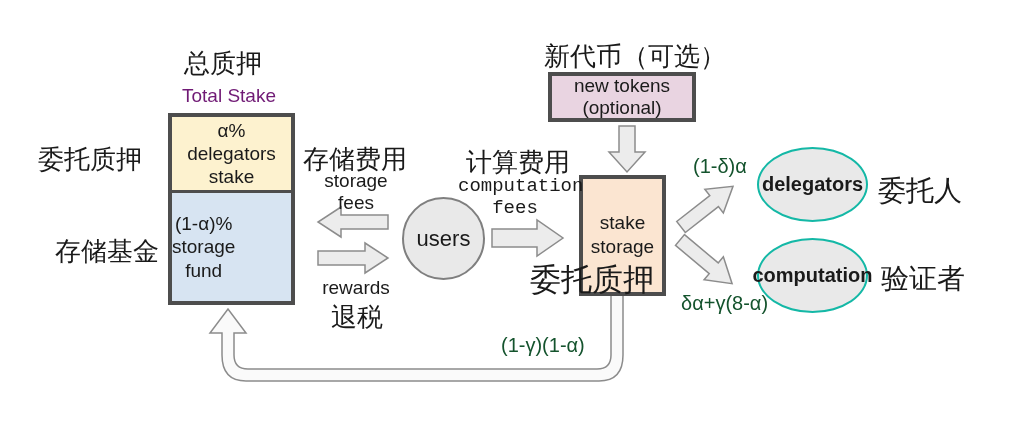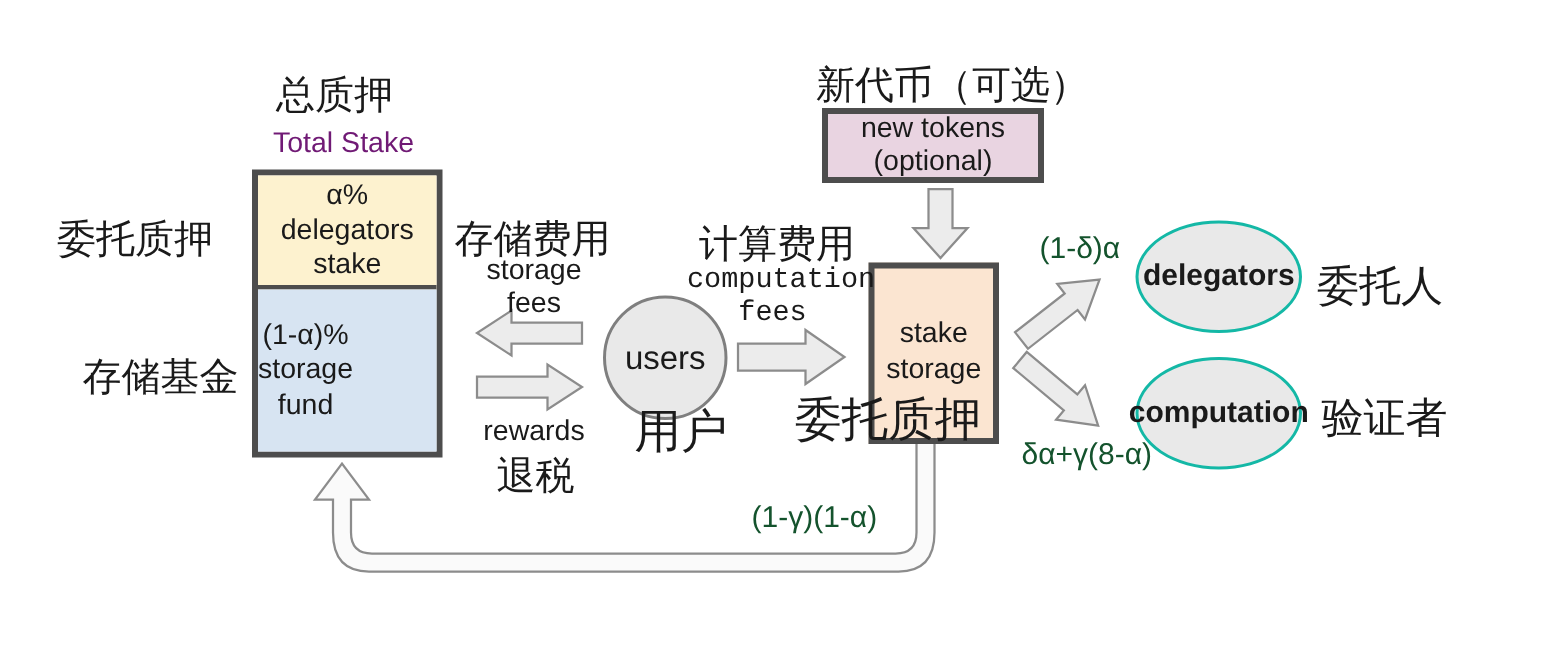--- a/index.html
+++ b/index.html
@@ -138,21 +138,20 @@
   <div class="abs en-sub z3" style="left:312px; top:170px; width:88px;">
     <div>storage</div>
     <div>fees</div>
   </div>
   <div class="abs en-sub z3" style="left:312px; top:277px; width:88px;">rewards</div>
   <div class="abs zh z3" style="left:331px; top:300px;">退税</div>
 
   <div class="circle-node">
     <span>users</span>
   </div>
-  <div class="abs zh-big z3" style="left:423px; top:267px;">用户</div>
 
   <div class="abs zh z3" style="left:466px; top:145px;">计算费用</div>
   <div class="abs en-sub z3" style="left:458px; top:175px; width:114px;font-family:Liberation Mono, monospace;">
     <div>computation</div>
     <div>fees</div>
   </div>
 
   <div class="abs zh z3" style="left:544px; top:39px;">新代币（可选）</div>
   <div class="tokenbox">
     <div class="en-sub">

